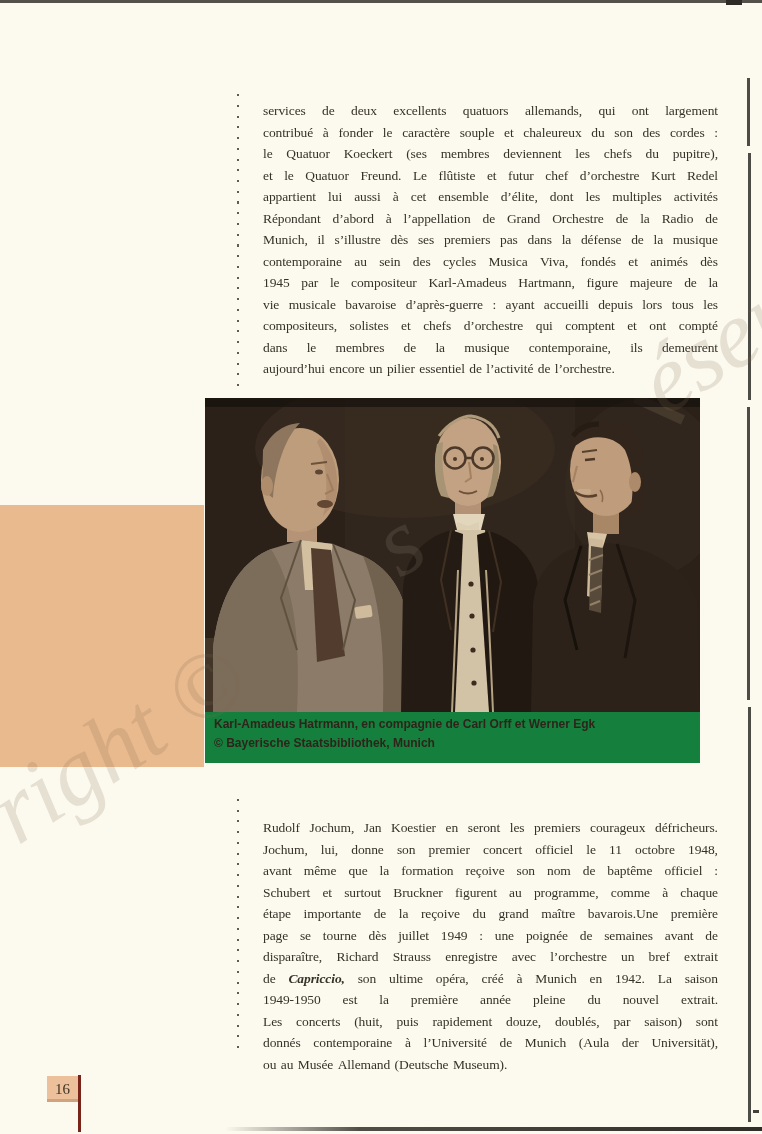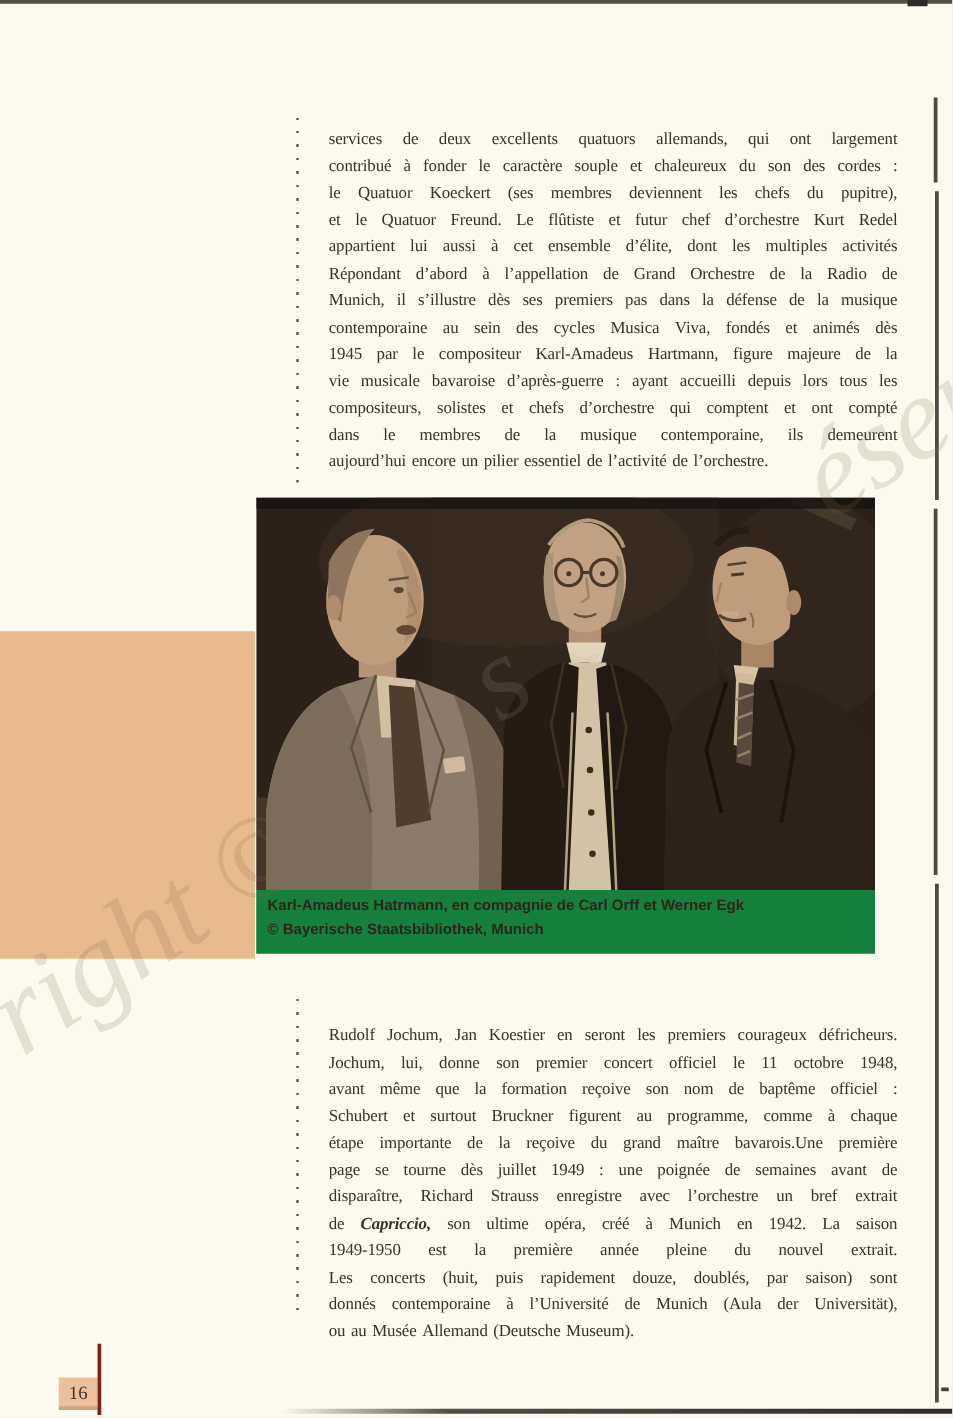--- a/index.html
+++ b/index.html
@@ -25,21 +25,21 @@
   .w{letter-spacing:-0.1px;white-space:pre;}
   .w.it{font-style:italic;font-weight:bold;}
   
   .dots{position:absolute;width:2px;z-index:10;
     background:repeating-linear-gradient(to bottom, rgba(72,63,48,.85) 0 2px, transparent 2px 10.75px);}
   
   .photo{position:absolute;left:205px;top:398px;width:495px;height:314px;z-index:5;}
   
   .pagenum-box{position:absolute;left:47px;top:1076px;width:31px;height:26px;background:#ecc09b;
     box-shadow:inset 0 -3px 0 rgba(160,110,70,.35);
-    font-size:15px;color:#3f3223;text-align:center;line-height:26px;margin-top:26px;}
+    font-size:15px;color:#3f3223;text-align:center;line-height:26px;}
   .pagenum-rule{position:absolute;left:78px;top:1075px;width:3px;height:57px;background:#77241a;}
   
   .wm{position:absolute;font-family:"Liberation Serif", serif;font-style:italic;
       pointer-events:none;z-index:30;font-size:95px;line-height:95px;white-space:nowrap;
       color:rgba(128,104,78,.18);transform-origin:left center;transform:rotate(-33deg);}
   .wm.light{color:rgba(235,225,205,.10);}
 </style>
 </head>
 <body>
 

